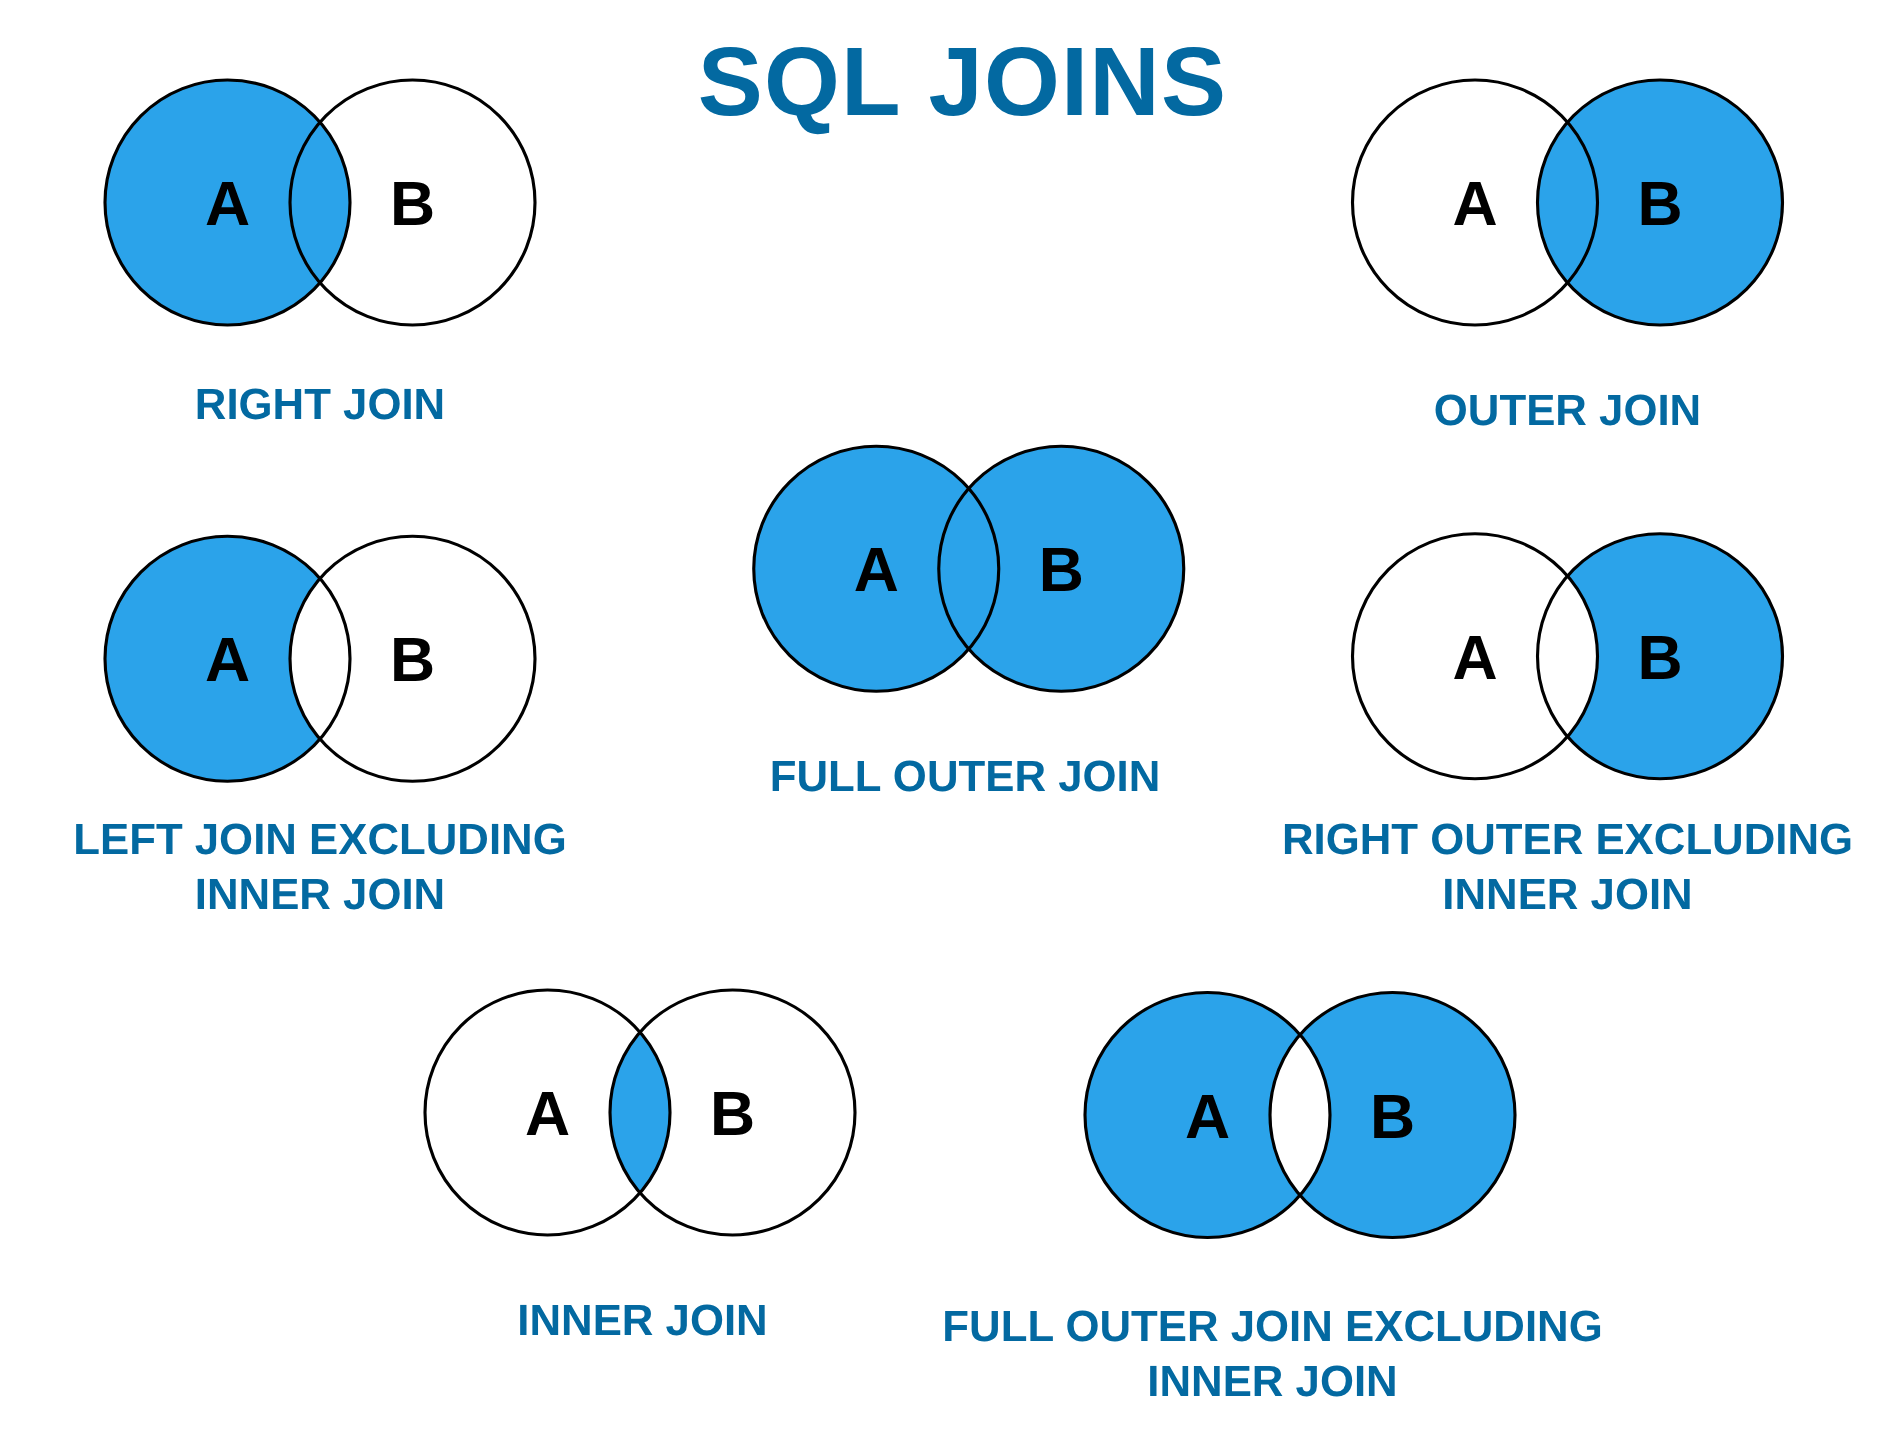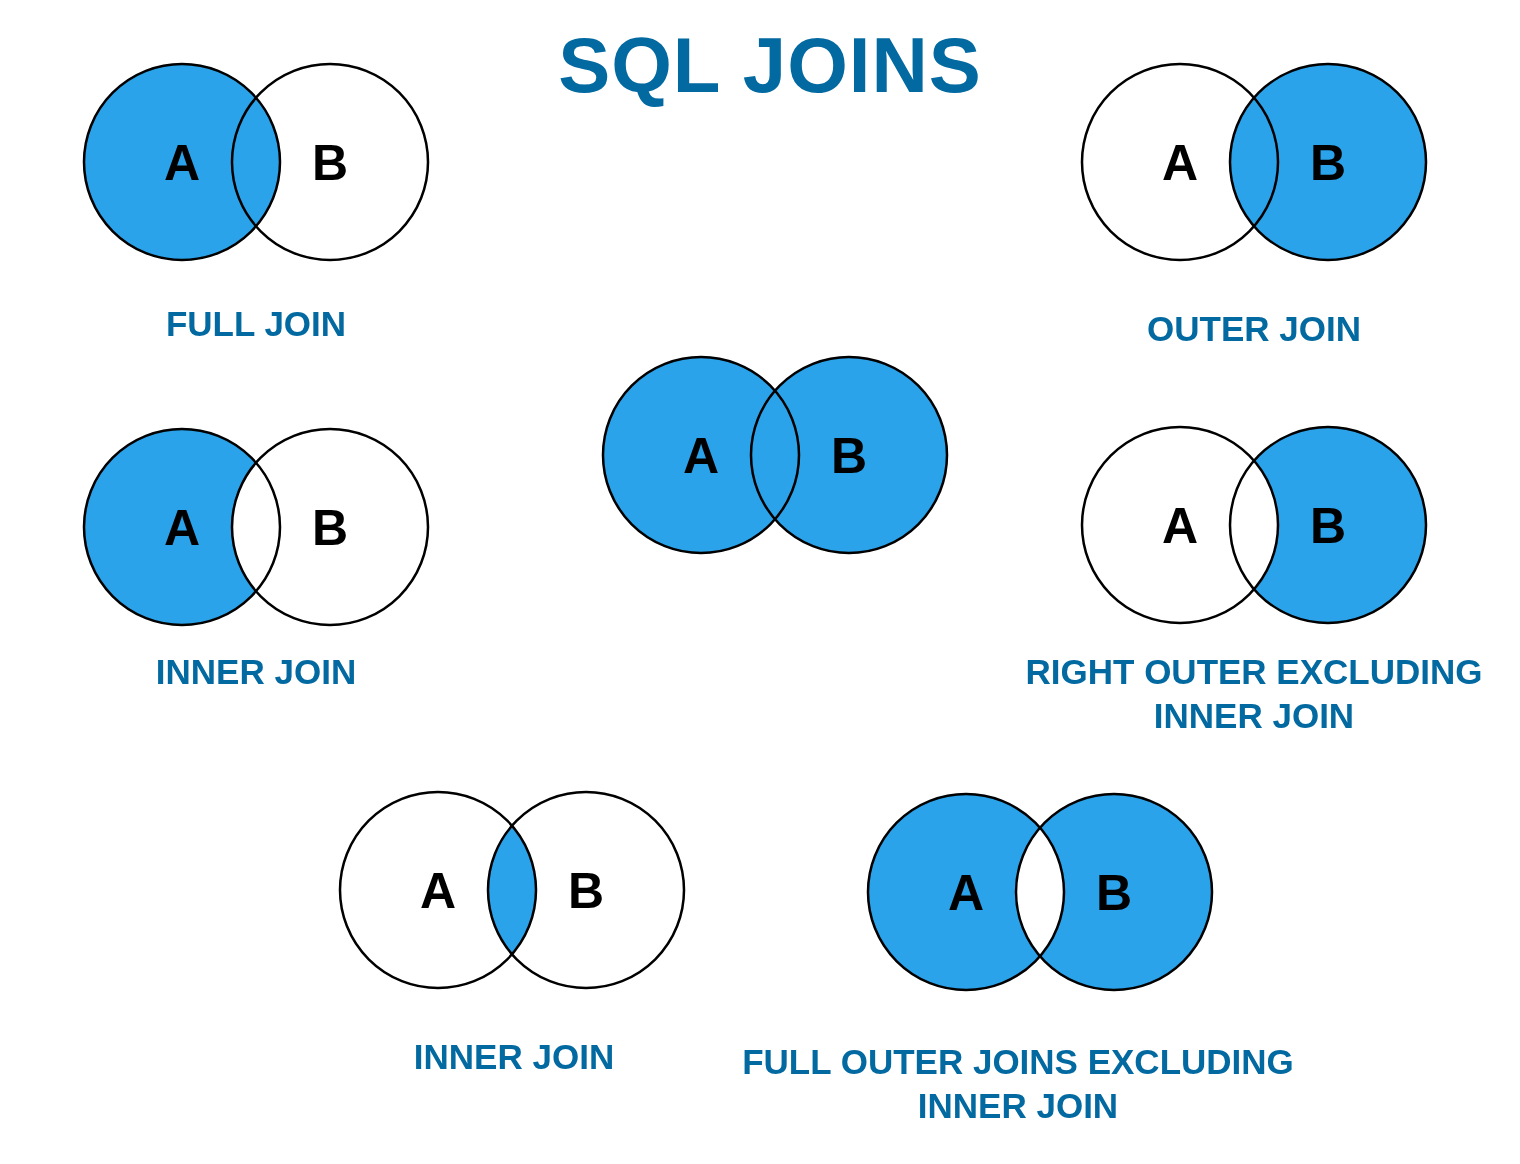--- a/index.html
+++ b/index.html
@@ -79,21 +79,21 @@
       <g class="shapes">
           <circle cx="138" cy="122" r="98" fill="#2BA3EA"></circle>
           <circle cx="138" cy="122" r="98" fill="none" stroke="#000000" stroke-width="2.5"></circle>
           <circle cx="286" cy="122" r="98" fill="none" stroke="#000000" stroke-width="2.5"></circle>
         </g>
       <text class="set-label" x="138" y="140">A</text>
       <text class="set-label" x="286" y="140">B</text>
     </svg>
   </div>
   <div class="caption cap-left-join">
-    <div>FULL JOIN</div>
+    <div>RIGHT JOIN</div>
   </div>
 
   <div class="venn-group pos-right-join">
     <svg width="424" height="244" viewBox="0 0 424 244">
         <defs>
           <clipPath id="clip-a-1">
             <circle cx="138" cy="122" r="98"></circle>
           </clipPath>
         </defs>
       <g class="shapes">
@@ -119,39 +119,43 @@
       <g class="shapes">
           <circle cx="138" cy="122" r="98" fill="#2BA3EA"></circle>
           <circle cx="286" cy="122" r="98" fill="#2BA3EA"></circle>
           <circle cx="138" cy="122" r="98" fill="none" stroke="#000000" stroke-width="2.5"></circle>
           <circle cx="286" cy="122" r="98" fill="none" stroke="#000000" stroke-width="2.5"></circle>
         </g>
       <text class="set-label" x="138" y="140">A</text>
       <text class="set-label" x="286" y="140">B</text>
     </svg>
   </div>
+  <div class="caption cap-full-outer">
+    <div>FULL OUTER JOIN</div>
+  </div>
 
   <div class="venn-group pos-left-excl">
     <svg width="424" height="244" viewBox="0 0 424 244">
         <defs>
           <clipPath id="clip-a-3">
             <circle cx="138" cy="122" r="98"></circle>
           </clipPath>
         </defs>
       <g class="shapes">
           <circle cx="138" cy="122" r="98" fill="#2BA3EA"></circle>
           <circle cx="286" cy="122" r="98" fill="#FFFFFF"></circle>
           <circle cx="138" cy="122" r="98" fill="none" stroke="#000000" stroke-width="2.5"></circle>
           <circle cx="286" cy="122" r="98" fill="none" stroke="#000000" stroke-width="2.5"></circle>
         </g>
       <text class="set-label" x="138" y="140">A</text>
       <text class="set-label" x="286" y="140">B</text>
     </svg>
   </div>
   <div class="caption cap-left-excl">
+    <div>LEFT JOIN EXCLUDING</div>
     <div>INNER JOIN</div>
   </div>
 
   <div class="venn-group pos-right-excl">
     <svg width="424" height="244" viewBox="0 0 424 244">
         <defs>
           <clipPath id="clip-a-4">
             <circle cx="138" cy="122" r="98"></circle>
           </clipPath>
         </defs>
@@ -202,17 +206,17 @@
           <circle cx="286" cy="122" r="98" fill="#2BA3EA"></circle>
           <circle cx="286" cy="122" r="98" fill="#FFFFFF" clip-path="url(#clip-a-6)"></circle>
           <circle cx="138" cy="122" r="98" fill="none" stroke="#000000" stroke-width="2.5"></circle>
           <circle cx="286" cy="122" r="98" fill="none" stroke="#000000" stroke-width="2.5"></circle>
         </g>
       <text class="set-label" x="138" y="140">A</text>
       <text class="set-label" x="286" y="140">B</text>
     </svg>
   </div>
   <div class="caption cap-full-excl">
-    <div>FULL OUTER JOINS EXCLUDING</div>
+    <div>FULL OUTER JOIN EXCLUDING</div>
     <div>INNER JOIN</div>
   </div>
 
 </div>
 
 </body></html>

